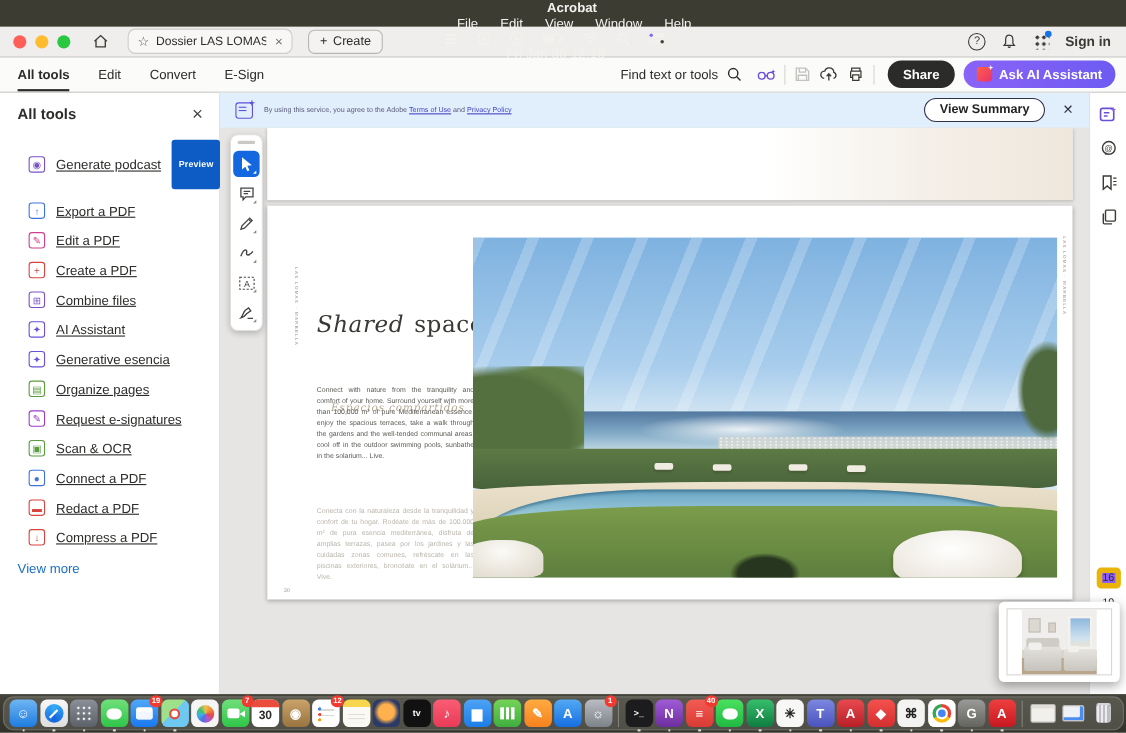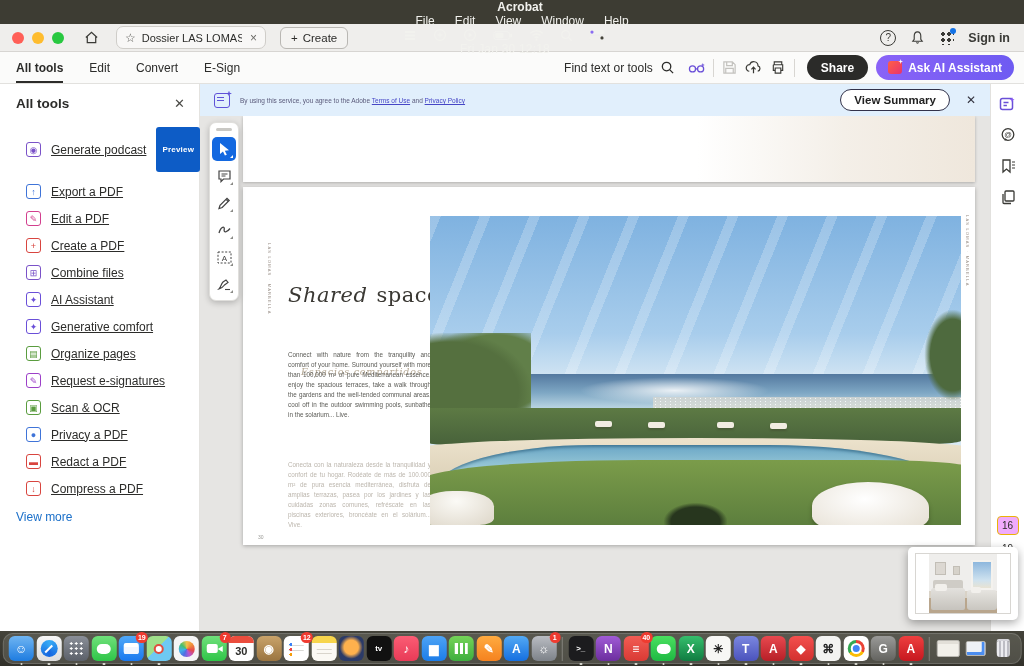--- a/index.html
+++ b/index.html
@@ -113,21 +113,21 @@
   .qt-handle { width:16px; height:3px; border-radius:2px; background:#c9c8c4; margin-bottom:3px; }
   .qt-btn { width:24px; height:24px; border-radius:5px; display:flex; align-items:center; justify-content:center; position:relative; }
   .qt-btn.active { background:#1368e0; }
   .qt-corner::after { content:""; position:absolute; right:3px; bottom:3px; border-left:3px solid transparent; border-bottom:3px solid #8a8a86; }
   .qt-btn.active.qt-corner::after { border-bottom-color:#fff; }
 
   
   #rail { width:34px; background:#ffffff; border-left:1px solid #e2e1de; display:flex; flex-direction:column; align-items:center; position:relative; }
   .rail-ico { width:22px; height:22px; display:flex; align-items:center; justify-content:center; margin-top:9px; }
   .rail-gap { flex:1; }
-  .pagebox { width:22px; height:19px; border:1px solid #eab308; border-radius:4px; font-size:10px; display:flex; align-items:center; justify-content:center; color:#2c2c2a; background:#f0abfc; }
+  .pagebox { width:22px; height:19px; border:5px solid #eab308; border-radius:4px; font-size:10px; display:flex; align-items:center; justify-content:center; color:#2c2c2a; background:#8b5cf6; }
   .pagetotal { font-size:10px; color:#2c2c2a; margin-top:8px; }
   .chev { font-size:9px; color:#3a3a36; margin-top:10px; transform:scaleX(1.6); }
   .refresh { margin:10px 0 12px; }
 
   
   #thumbcard { position:absolute; left:908px; top:547px; width:110px; height:73px; background:#fff; border-radius:5px; box-shadow:0 3px 10px rgba(0,0,0,.35); z-index:30; display:flex; align-items:center; justify-content:center; }
   .thumb-page { width:96px; height:61px; background:#fff; border:1px solid #d8d6d2; position:relative; overflow:hidden; }
   .bed-photo { position:absolute; left:13px; top:0; width:68px; height:61px; background:linear-gradient(180deg,#efeeec 0 60%,#d9d2c6 60% 72%,#b9a68d 72% 100%); }
   .bed-window { position:absolute; right:4px; top:6px; width:22px; height:30px; background:linear-gradient(180deg,#8db7dd,#cfe2ef 70%,#e8e3d3); border:2px solid #f4f2ee; }
   .bed-art1 { position:absolute; left:6px; top:8px; width:11px; height:13px; background:#dcd8d2; border:1px solid #c2beb6; }
@@ -336,37 +336,37 @@
         <div class="sb-item">
           <span class="sb-ico" style="color: rgb(122, 82, 200);">⊞</span>
           <span class="sb-label">Combine files</span>
         </div>
         <div class="sb-item">
           <span class="sb-ico" style="color: rgb(106, 79, 216);">✦</span>
           <span class="sb-label">AI Assistant</span>
         </div>
         <div class="sb-item">
           <span class="sb-ico" style="color: rgb(106, 79, 216);">✦</span>
-          <span class="sb-label">Generative comfort</span>
+          <span class="sb-label">Generative esencia</span>
         </div>
         <div class="sb-item">
           <span class="sb-ico" style="color: rgb(90, 156, 63);">▤</span>
           <span class="sb-label">Organize pages</span>
         </div>
         <div class="sb-item">
           <span class="sb-ico" style="color: rgb(156, 63, 200);">✎</span>
           <span class="sb-label">Request e-signatures</span>
         </div>
         <div class="sb-item">
           <span class="sb-ico" style="color: rgb(90, 156, 63);">▣</span>
           <span class="sb-label">Scan &amp; OCR</span>
         </div>
         <div class="sb-item">
           <span class="sb-ico" style="color: rgb(63, 116, 216);">●</span>
-          <span class="sb-label">Privacy a PDF</span>
+          <span class="sb-label">Connect a PDF</span>
         </div>
         <div class="sb-item">
           <span class="sb-ico" style="color: rgb(216, 69, 63);">▬</span>
           <span class="sb-label">Redact a PDF</span>
         </div>
         <div class="sb-item">
           <span class="sb-ico" style="color: rgb(216, 69, 63);">↓</span>
           <span class="sb-label">Compress a PDF</span>
         </div>
       </div>

